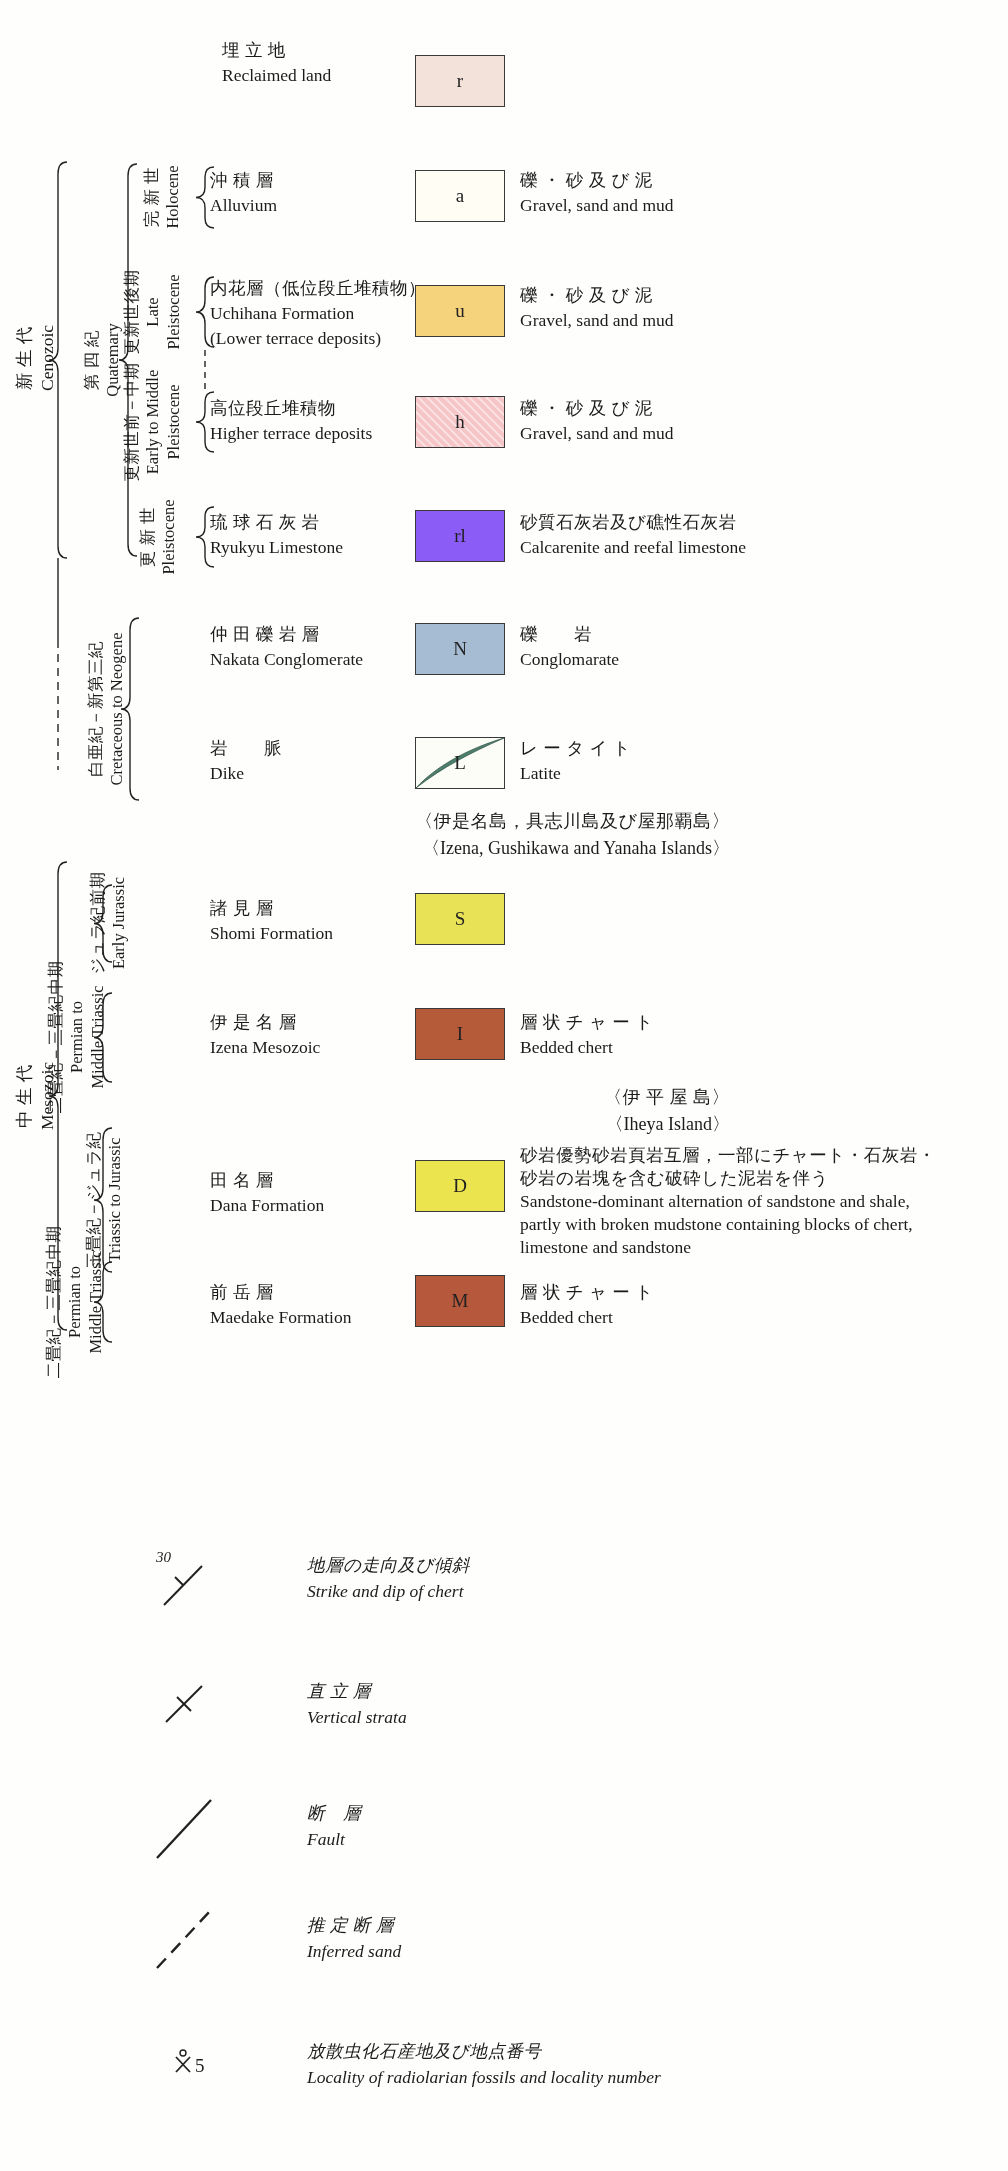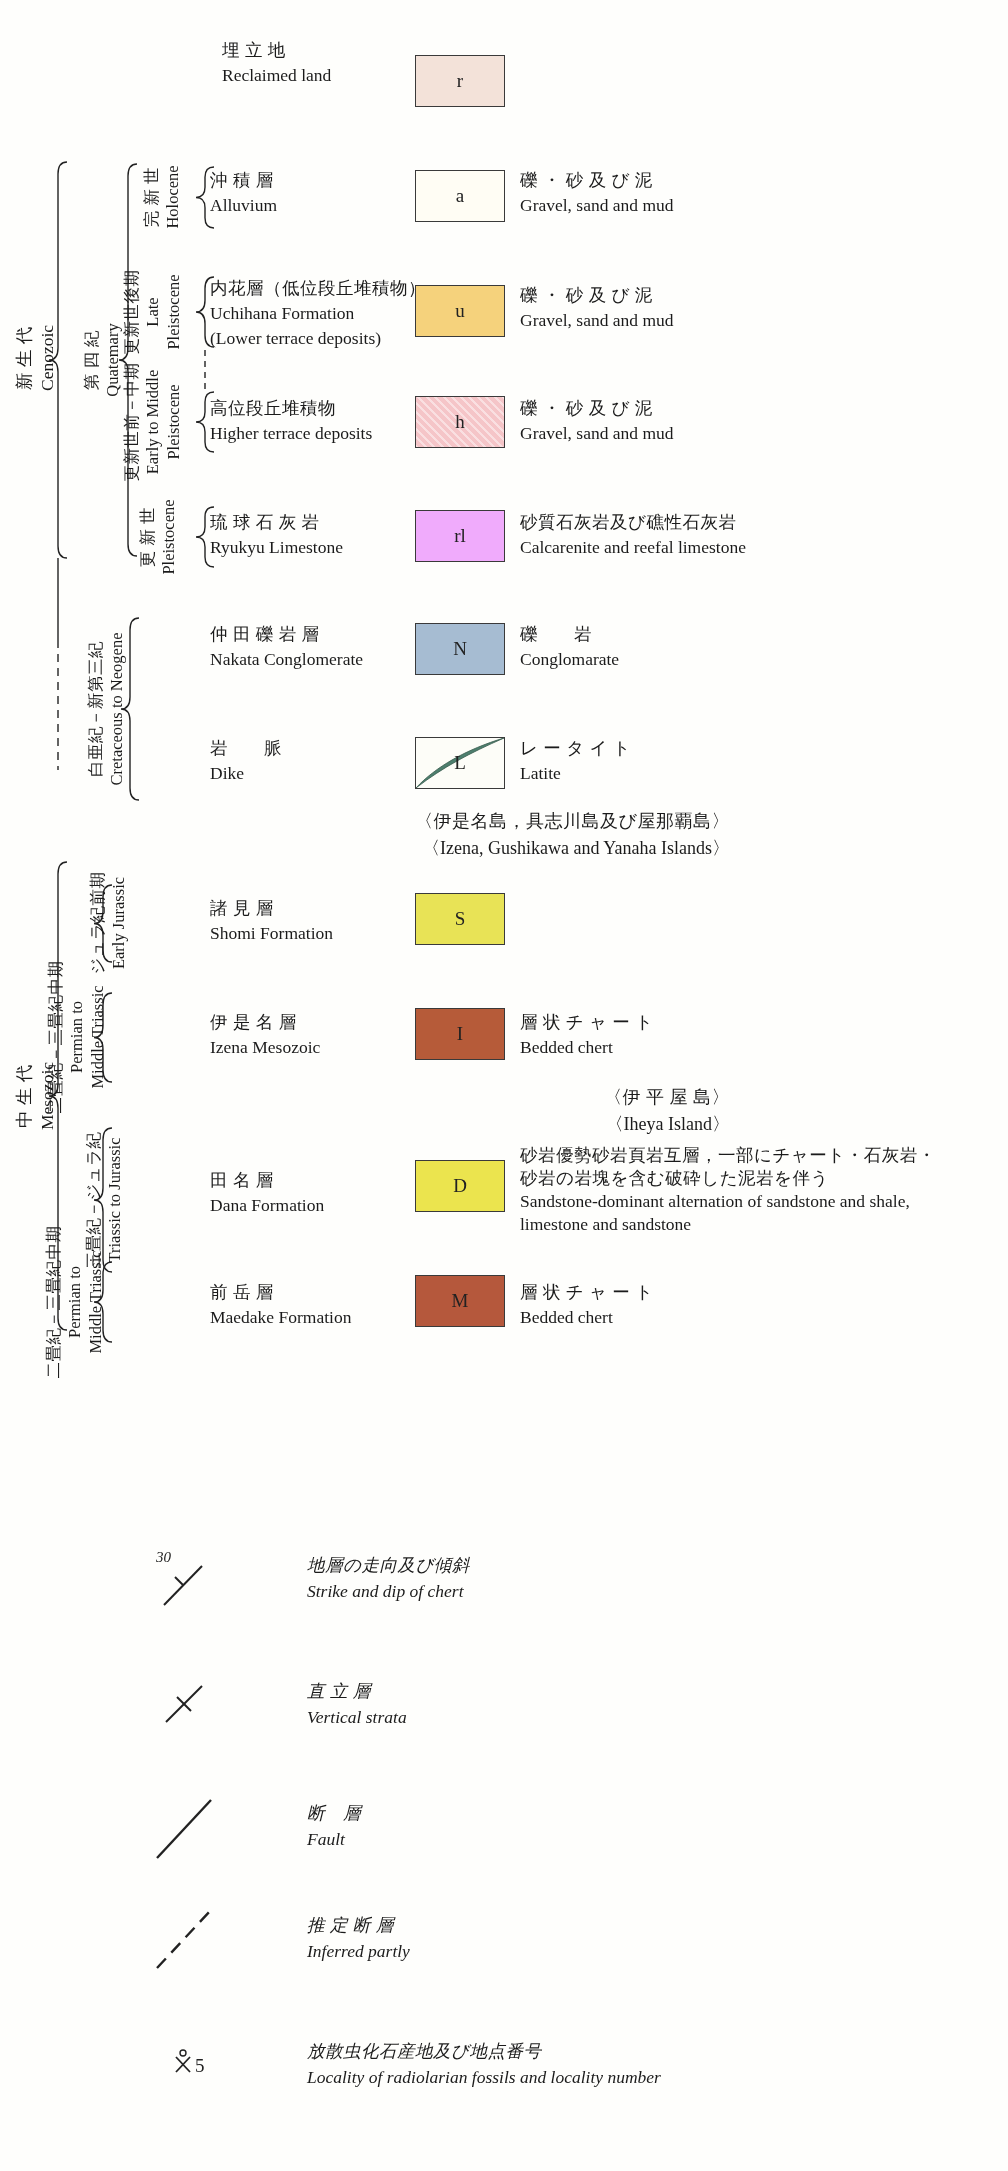--- a/index.html
+++ b/index.html
@@ -144,21 +144,21 @@
   </div>
   <div class="desc" style="left:520px;top:396px">
     <div class="ja">礫 ・ 砂 及 び 泥</div>
     <div>Gravel, sand and mud</div>
   </div>
 
   <div class="name" style="left:210px;top:510px">
     <div class="ja">琉 球 石 灰 岩</div>
     <div>Ryukyu Limestone</div>
   </div>
-  <div class="swatch" style="left: 415px; top: 510px; background-color: #f0abfc;">
+  <div class="swatch" style="left: 415px; top: 510px; background-color: #8b5cf6;">
     <span class="sw-label">rl</span>
   </div>
   <div class="desc" style="left:520px;top:510px">
     <div class="ja">砂質石灰岩及び礁性石灰岩</div>
     <div>Calcarenite and reefal limestone</div>
   </div>
 
   <div class="name" style="left:210px;top:622px">
     <div class="ja">仲 田 礫 岩 層</div>
     <div>Nakata Conglomerate</div>
@@ -220,20 +220,21 @@
     <div class="ja">田 名 層</div>
     <div>Dana Formation</div>
   </div>
   <div class="swatch" style="left: 415px; top: 1160px; background-color: rgb(235, 228, 78);">
     <span class="sw-label">D</span>
   </div>
   <div class="desc" style="left:520px;top:1144px;line-height:23px">
     <div class="ja">砂岩優勢砂岩頁岩互層，一部にチャート・石灰岩・</div>
     <div class="ja">砂岩の岩塊を含む破砕した泥岩を伴う</div>
     <div>Sandstone-dominant alternation of sandstone and shale,</div>
+    <div>partly with broken mudstone containing blocks of chert,</div>
     <div>limestone and sandstone</div>
   </div>
 
   <div class="name" style="left:210px;top:1280px">
     <div class="ja">前 岳 層</div>
     <div>Maedake Formation</div>
   </div>
   <div class="swatch" style="left: 415px; top: 1275px; background-color: rgb(181, 88, 60);">
     <span class="sw-label">M</span>
   </div>
@@ -267,21 +268,21 @@
   <div class="symlabel" style="top:1800px">
     <div class="ja">断　層</div>
     <div>Fault</div>
   </div>
 
   <svg class="symglyph" style="left:145px;top:1900px" width="75" height="75">
     <line x1="12" y1="68" x2="66" y2="10" stroke="#222" stroke-width="2.4" stroke-dasharray="13 8"></line>
   </svg>
   <div class="symlabel" style="top:1912px">
     <div class="ja">推 定 断 層</div>
-    <div>Inferred partly</div>
+    <div>Inferred sand</div>
   </div>
 
   <svg class="symglyph" style="left:168px;top:2046px" width="60" height="34">
     <line x1="8" y1="11" x2="22" y2="26" stroke="#222" stroke-width="1.8"></line>
     <line x1="22" y1="11" x2="8" y2="26" stroke="#222" stroke-width="1.8"></line>
     <circle cx="15" cy="7" r="3" fill="none" stroke="#222" stroke-width="1.4"></circle>
     <text x="27" y="26" font-size="19" fill="#222">5</text>
   </svg>
   <div class="symlabel" style="top:2038px">
     <div class="ja">放散虫化石産地及び地点番号</div>

